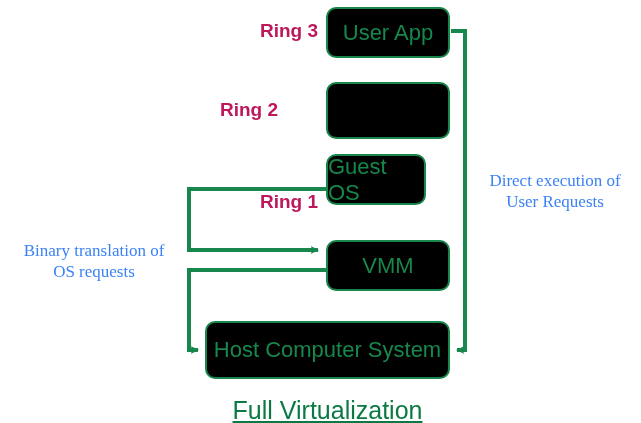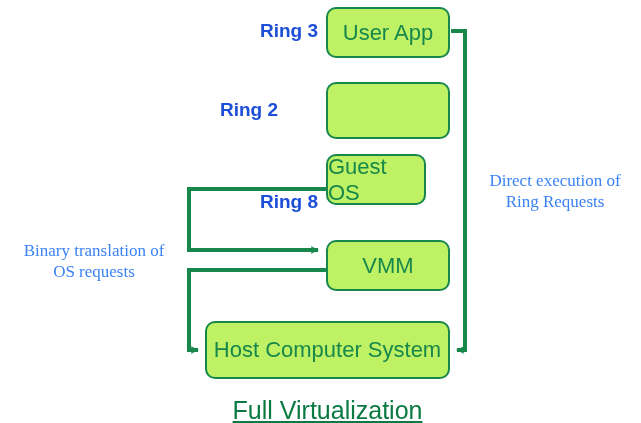--- a/index.html
+++ b/index.html
@@ -20,32 +20,32 @@
     left: 0;
     top: 0;
     width: 641px;
     height: 423px;
   }
   .node-box {
     position: absolute;
     box-sizing: border-box;
     border: 2px solid #17874b;
     border-radius: 10px;
-    background: #bef264;
+    background: #000000;
     display: flex;
     align-items: center;
     justify-content: center;
     color: #17874b;
     font-size: 22px;
     font-family: "Liberation Sans", sans-serif;
     letter-spacing: 0px;
   }
   .ring-label {
     position: absolute;
-    color: #1d4ed8;
+    color: #be185d;
     font-size: 19px;
     font-weight: bold;
     font-family: "Liberation Sans", sans-serif;
     white-space: nowrap;
     text-align: right;
   }
   .side-label {
     position: absolute;
     color: #3b82f6;
     font-size: 17px;
@@ -112,31 +112,31 @@
 
   <div class="ring-label" style="left:180px; top:20px; width:138px;">
     <span>Ring 3</span>
   </div>
 
   <div class="ring-label" style="left:180px; top:99px; width:138px;text-align:center;">
     <span>Ring 2</span>
   </div>
 
   <div class="ring-label" style="left:180px; top:191px; width:138px;">
-    <span>Ring 8</span>
+    <span>Ring 1</span>
   </div>
 
 
   <div class="side-label" style="left:8px; top:240px; width:172px;text-align:center;">
     <div>Binary translation of</div>
     <div>OS requests</div>
   </div>
 
   <div class="side-label" style="left:473px; top:170px; width:164px;">
     <div>Direct execution of</div>
-    <div>Ring Requests</div>
+    <div>User Requests</div>
   </div>
 
   <div class="diagram-title" style="left:205px; top:396px; width:245px;">
     <span>Full Virtualization</span>
   </div>
 
 </div>
 
 </body></html>

